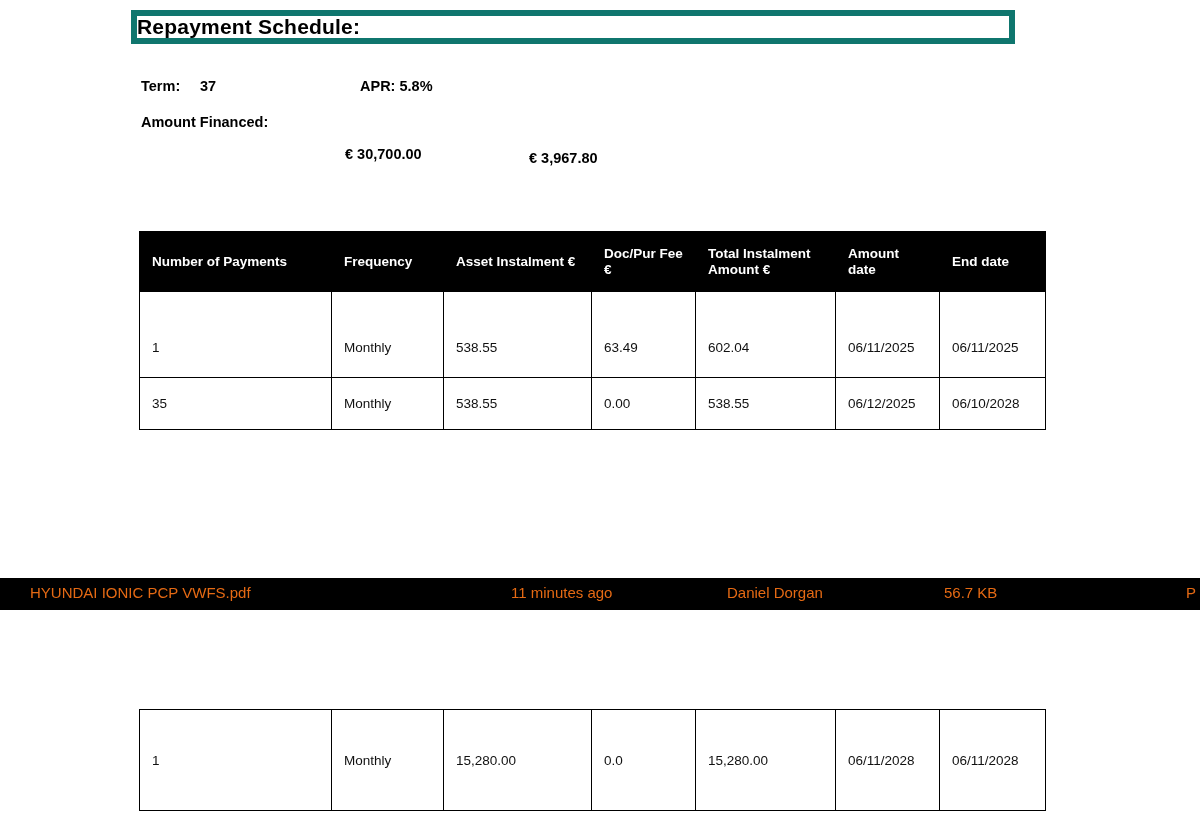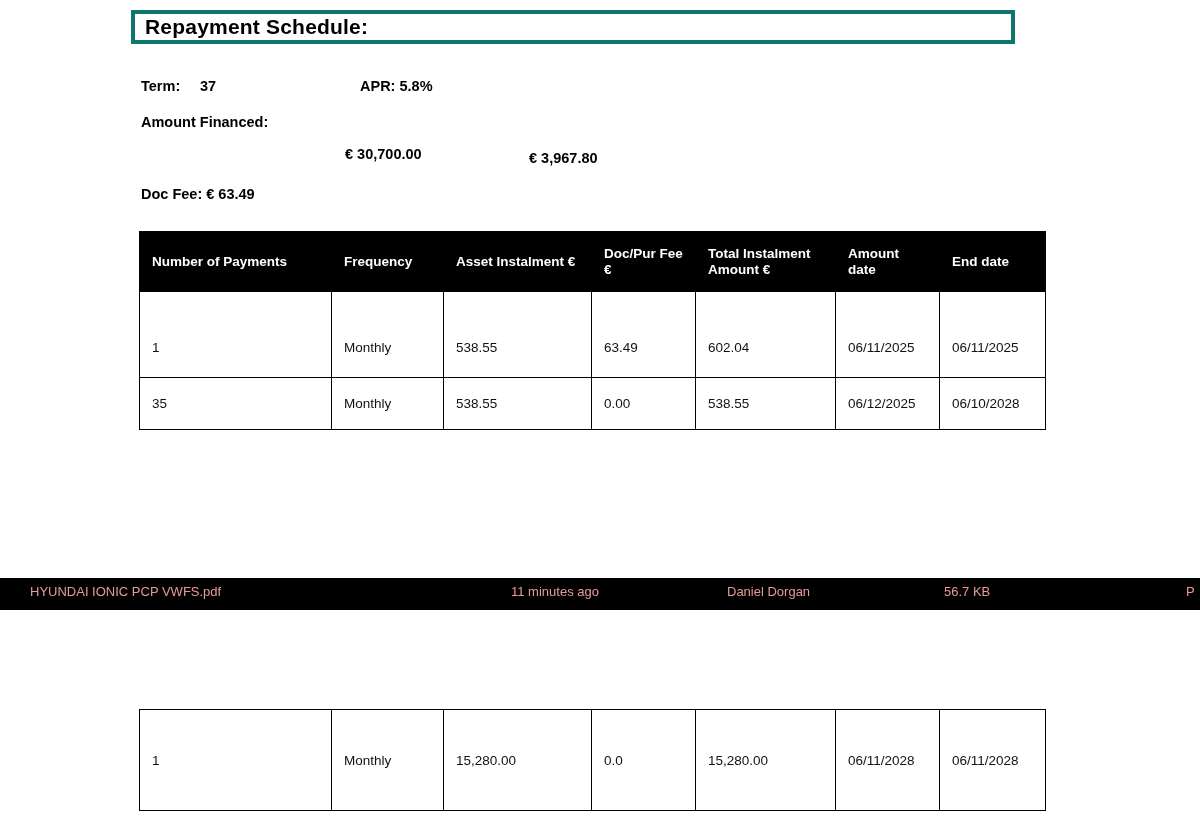--- a/index.html
+++ b/index.html
@@ -21,25 +21,24 @@
     inset: 0;
   }
 
   
   .title-box {
     position: absolute;
     left: 131px;
     top: 10px;
     width: 884px;
     height: 34px;
-    border: 4px solid #0f766e;
+    border: 6px solid #0f766e;
     box-sizing: border-box;
     display: flex;
     align-items: center;
-    padding-left: 10px;
   }
   .title-box .title-text {
     font-size: 21px;
     font-weight: bold;
     letter-spacing: 0.2px;
   }
 
   
   .summary {
     position: absolute;
@@ -133,22 +132,22 @@
     top: 578px;
     width: 1200px;
     height: 32px;
     background: #000;
     overflow: hidden;
   }
   .file-strip .strip-inner {
     position: relative;
     width: 100%;
     height: 100%;
-    color: #fca5a5;
-    font-size: 13px;
+    color: #f97316;
+    font-size: 15px;
     font-weight: normal;
     opacity: 0.92;
   }
   .file-strip .s {
     position: absolute;
     top: 6px;
     white-space: nowrap;
   }
   .s-name { left: 30px; }
   .s-time { left: 511px; }
@@ -170,23 +169,20 @@
       <span class="cell c-term-label">Term:</span>
       <span class="cell c-term-value">37</span>
       <span class="cell c-apr">APR: 5.8%</span>
     </div>
     <div class="row">
       <span class="cell c-amt-label">Amount Financed:</span>
       <span class="cell c-amt-value">€ 30,700.00</span>
     </div>
     <div class="row">
       <span class="cell c-int-value">€ 3,967.80</span>
-    </div>
-    <div class="row">
-      <span class="cell c-doc">Doc Fee: € 63.49</span>
     </div>
   </div>
 
   <table class="sched" id="table-main">
     <colgroup>
       <col class="col-1">
         <col class="col-2">
         <col class="col-3">
         <col class="col-4">
       <col class="col-5">

